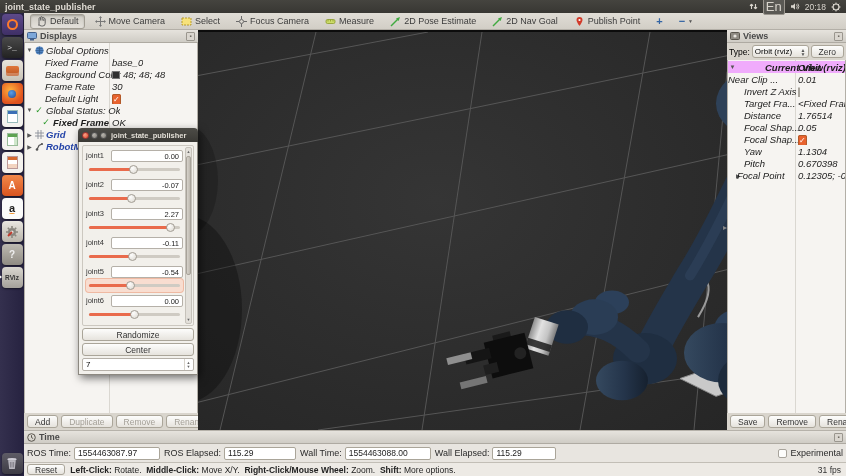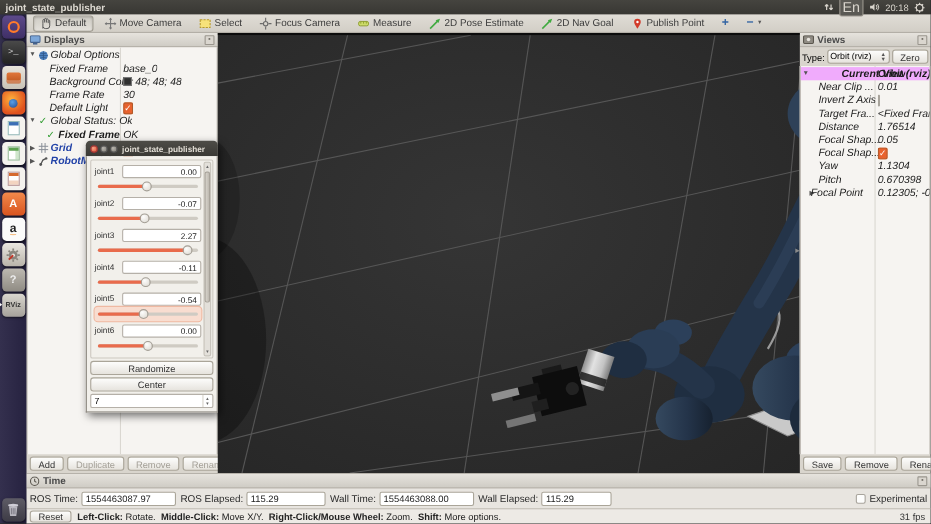--- a/index.html
+++ b/index.html
@@ -422,21 +422,21 @@
         <div class="btn">Zero</div>
       </div>
       <div class="tree">
         <div class="coldiv" style="left:67px"></div>
         <div class="trow cv-row">
           <span class="exp">▼</span>
           <span class="tname bold">Current View</span>
           <span class="tval bold" style="left:70px">Orbit (rviz)</span>
         </div>
         <div class="trow">
-          <span class="tname" style="padding-left:16px">Near Clip ...</span>
+          <span class="tname" style="padding-left:0">Near Clip ...</span>
           <span class="tval" style="left:70px">0.01</span>
         </div>
         <div class="trow">
           <span class="tname" style="padding-left:16px">Invert Z Axis</span>
           <span class="tval" style="left:70px"><span class="cb un"></span></span>
         </div>
         <div class="trow">
           <span class="tname" style="padding-left:16px">Target Fra...</span>
           <span class="tval" style="left:70px">&lt;Fixed Frame&gt;</span>
         </div>

